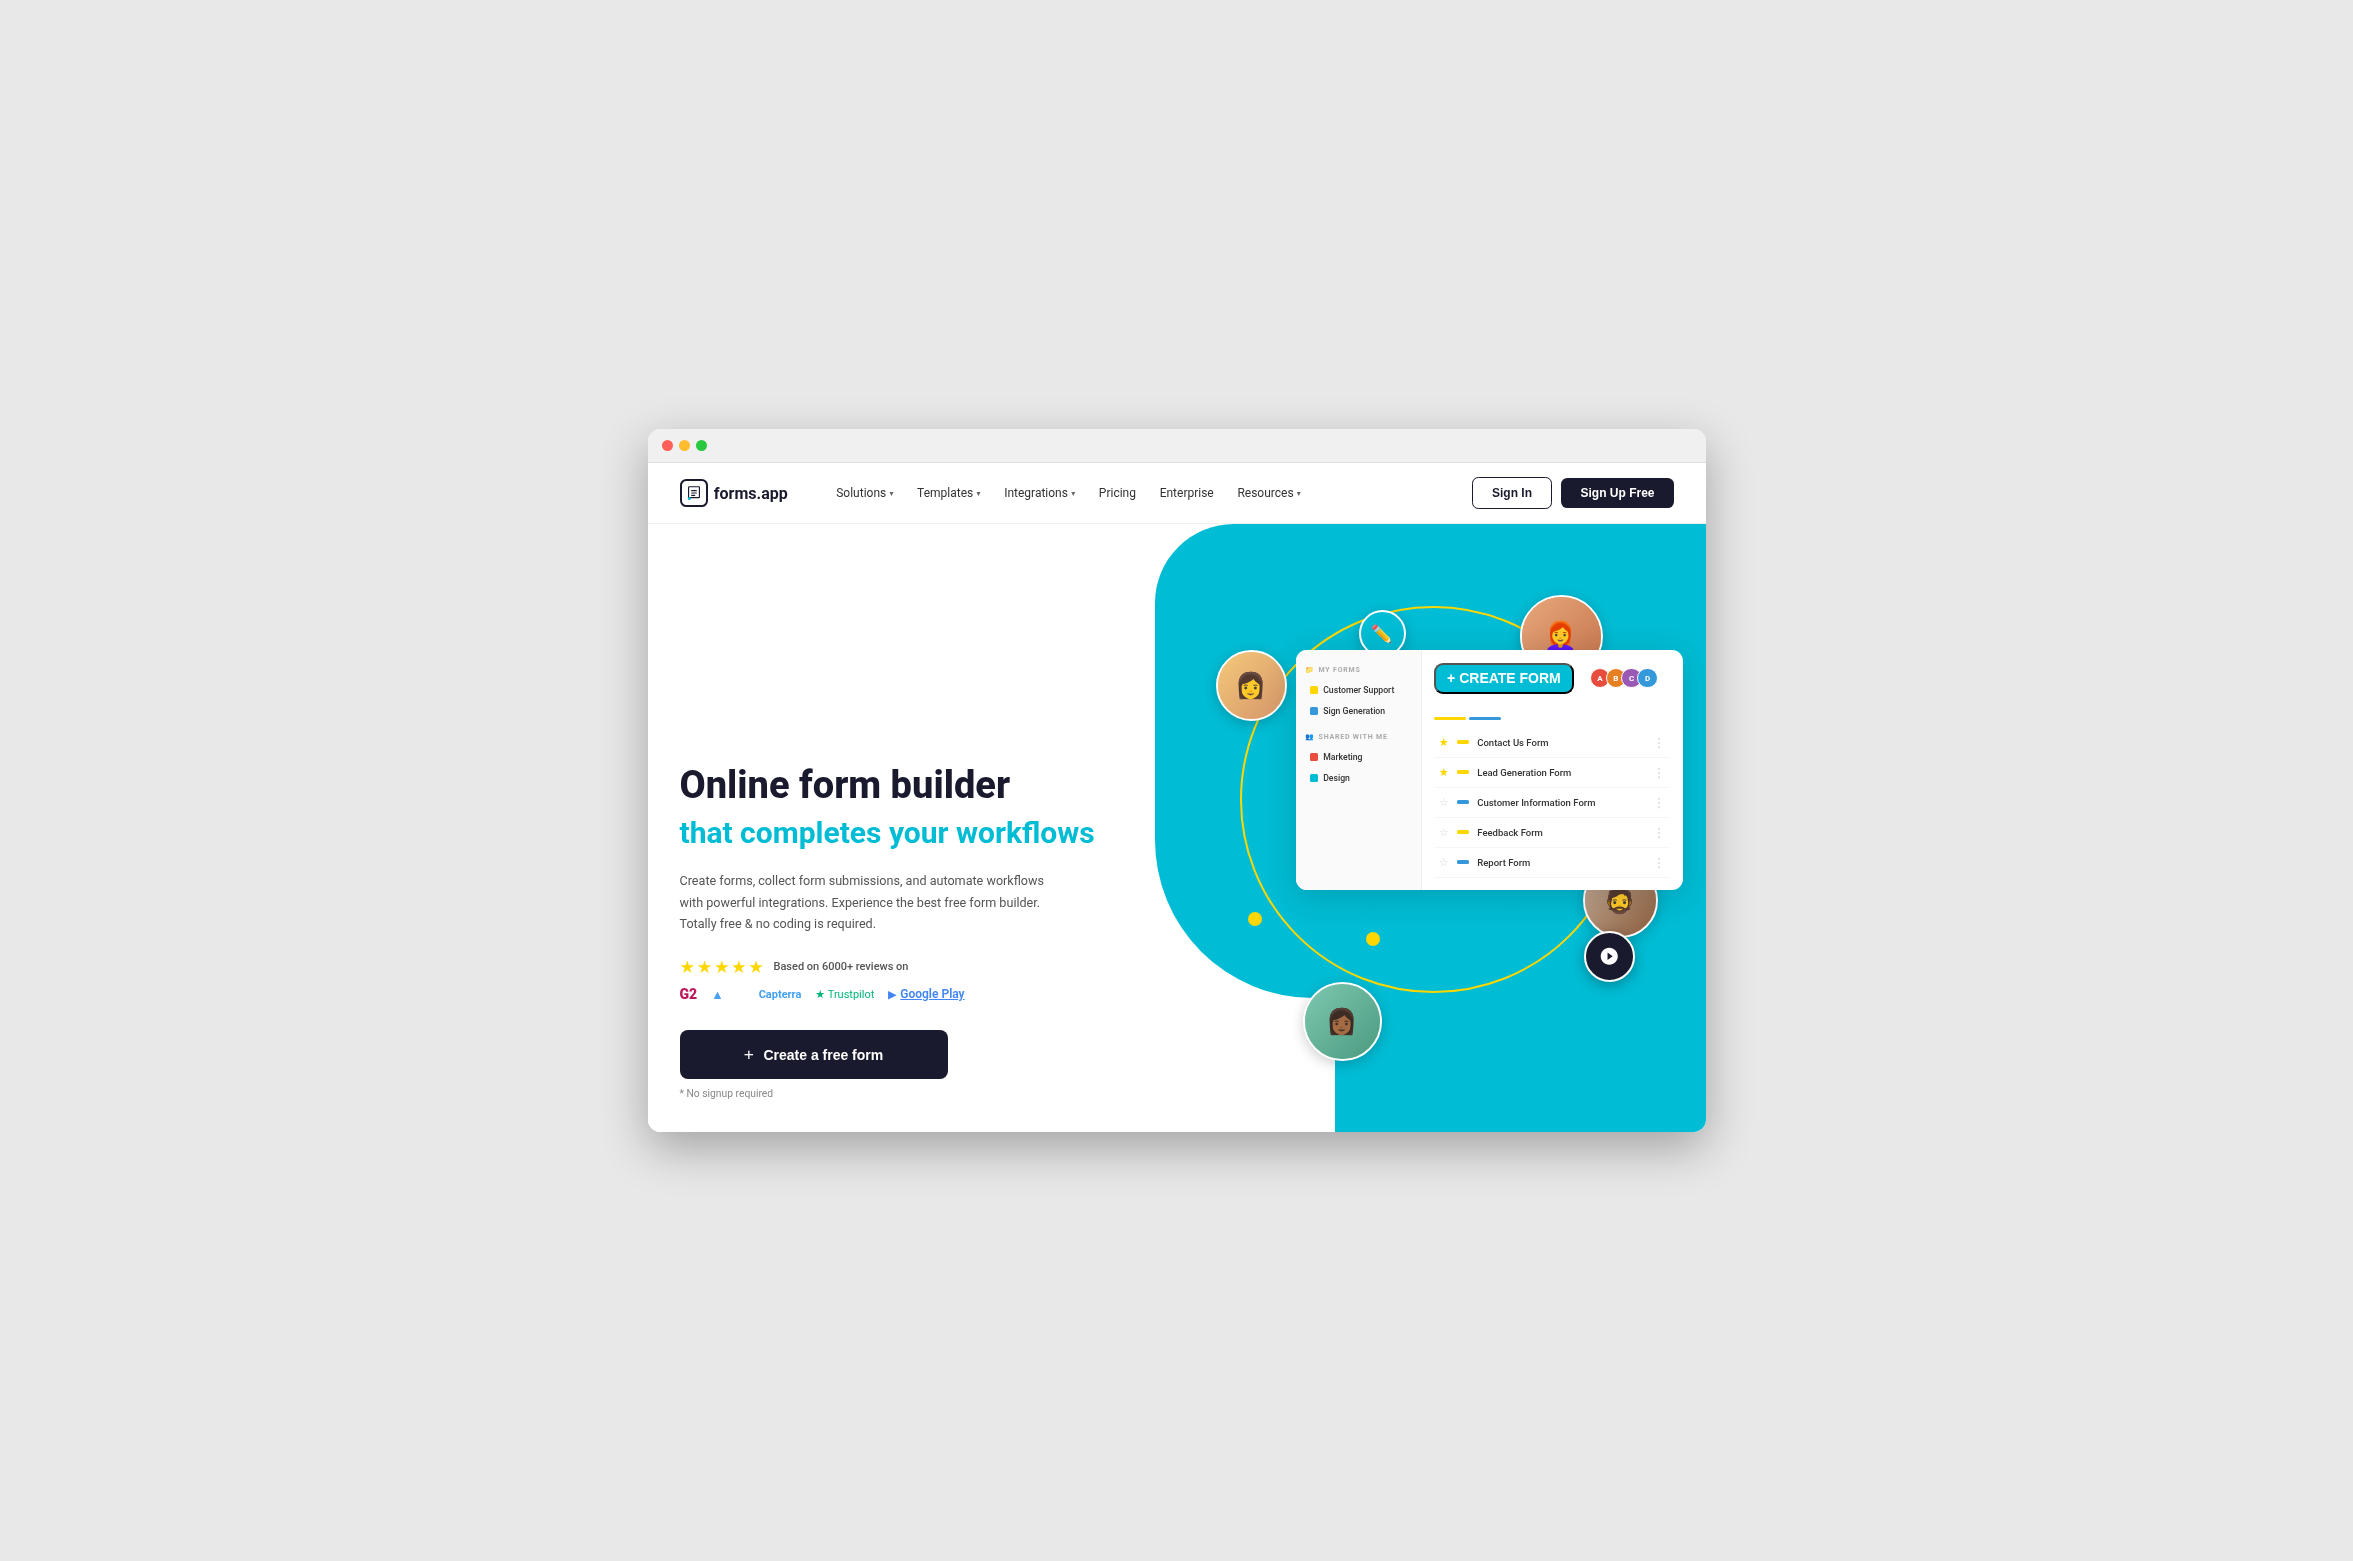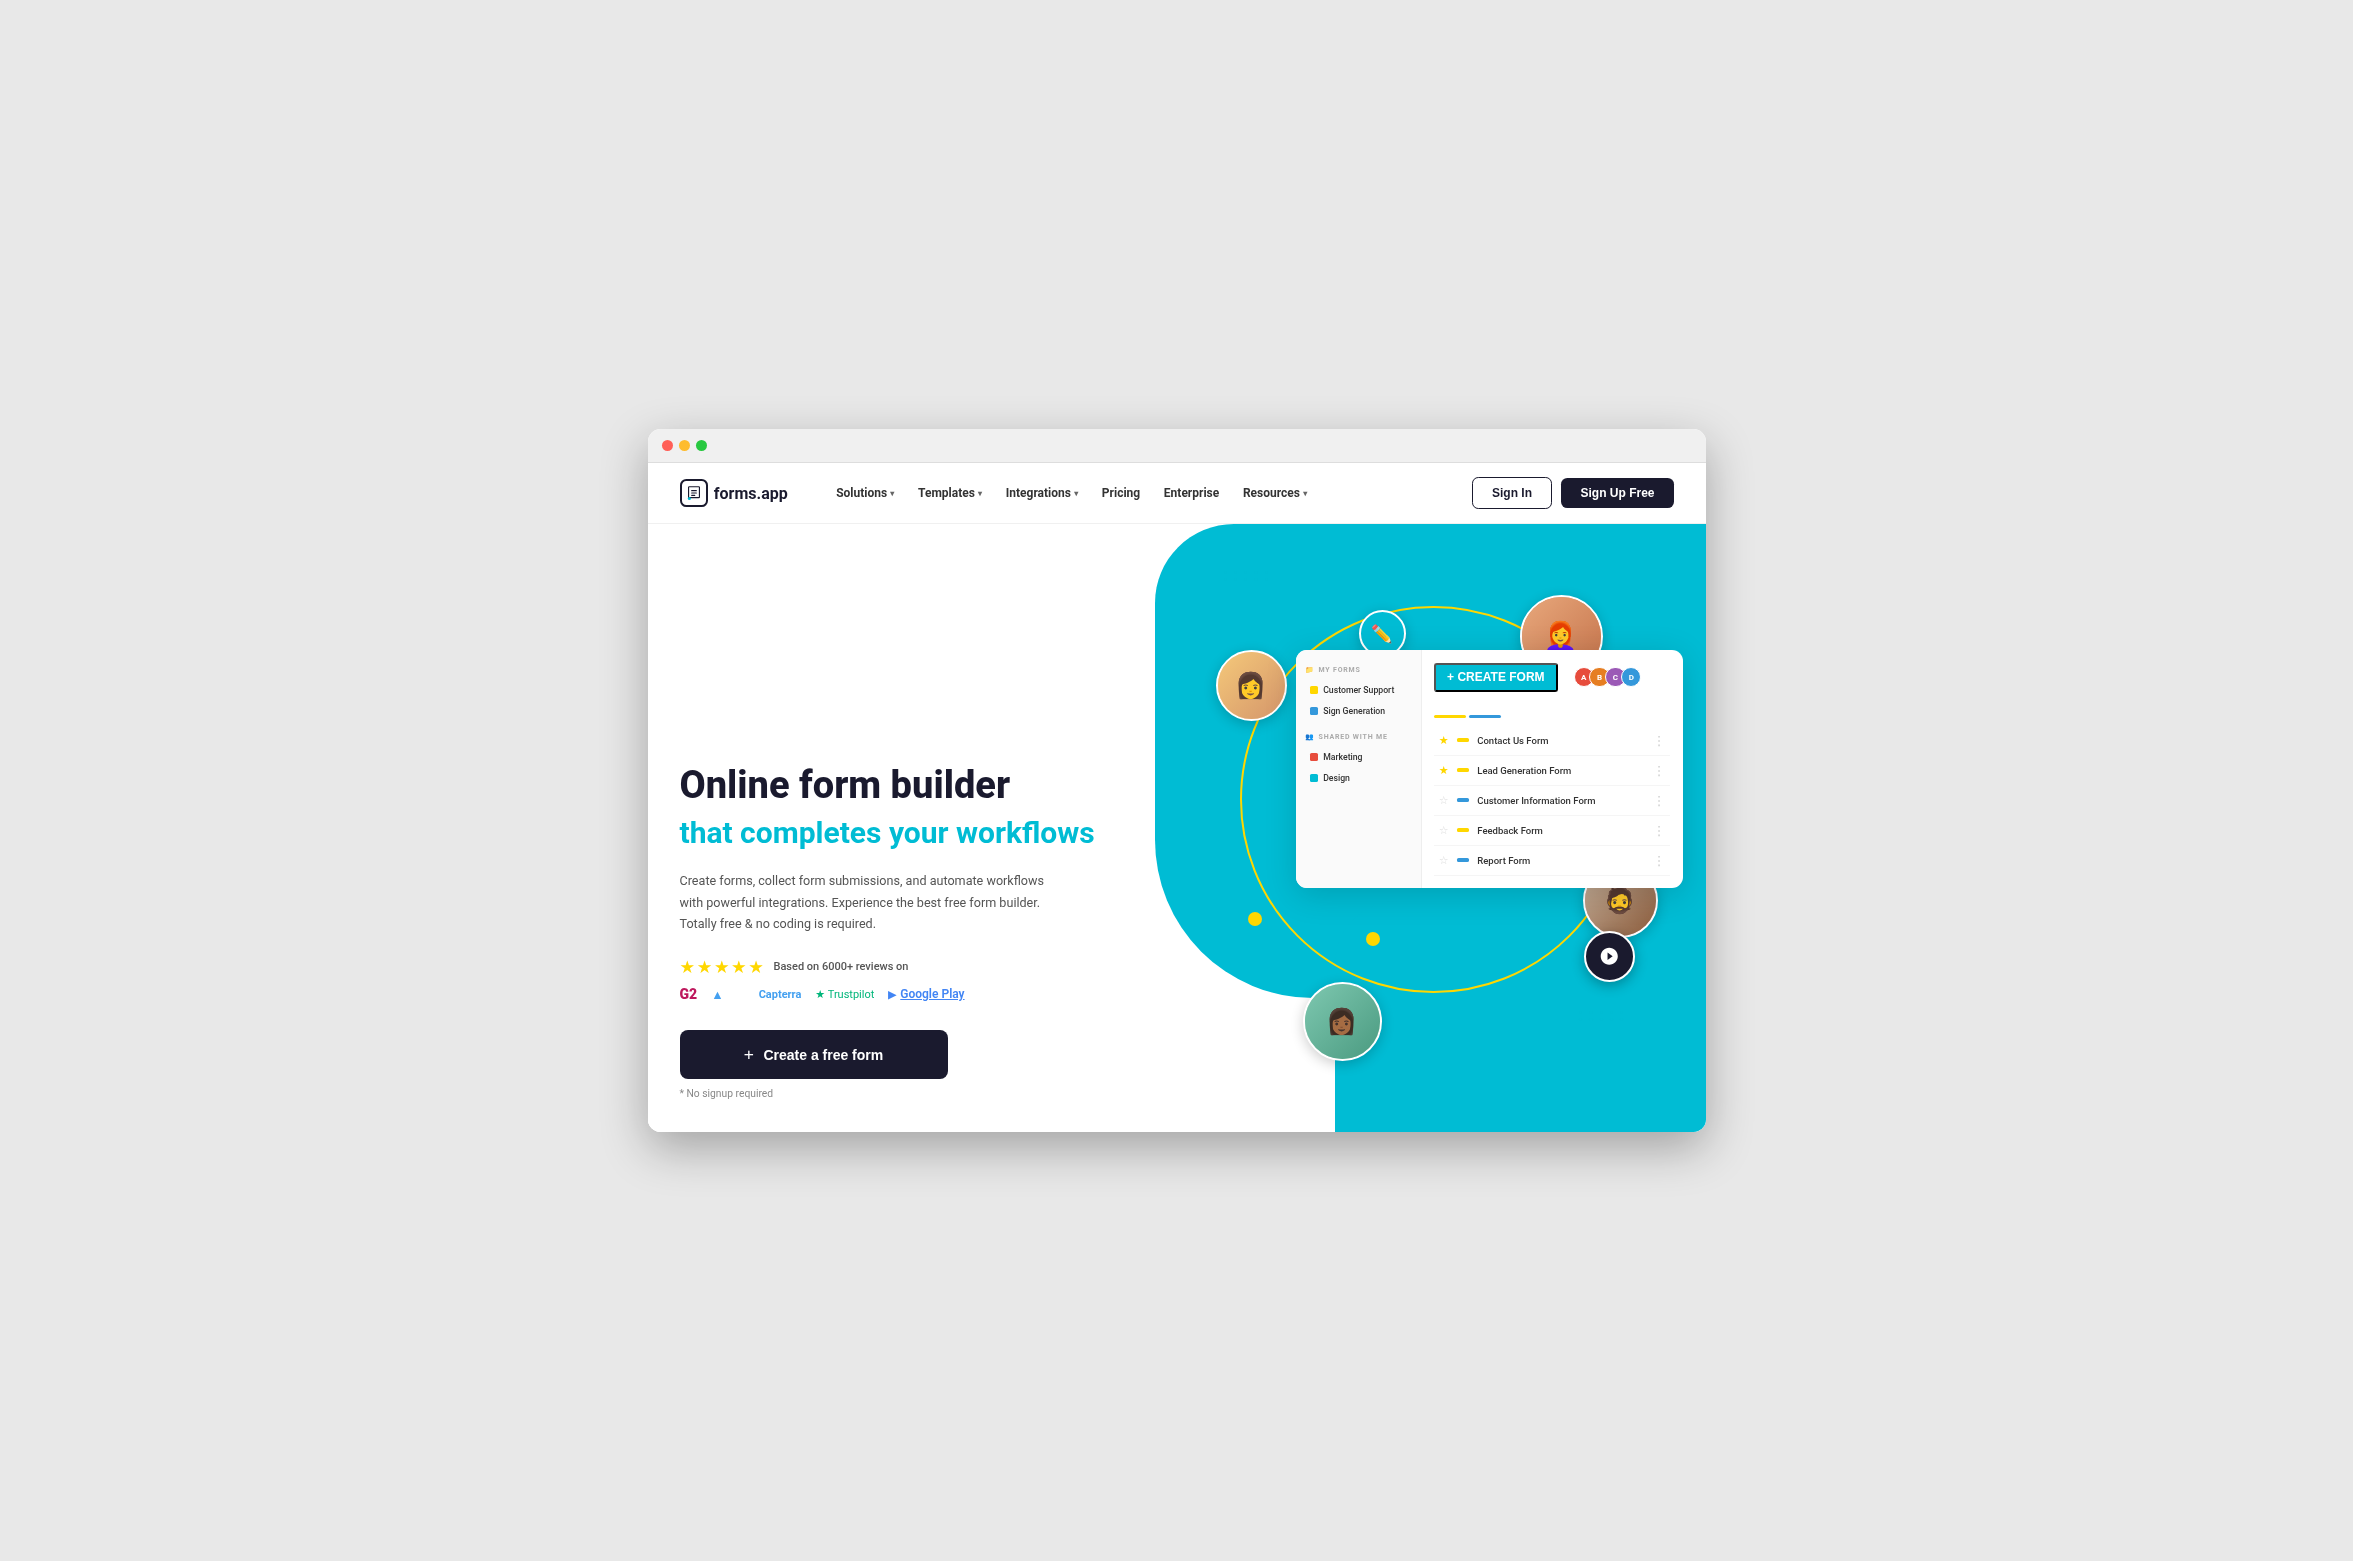--- a/index.html
+++ b/index.html
@@ -62,21 +62,21 @@
     }
     .nav-links {
       display: flex;
       align-items: center;
       gap: 4.7px;
       flex: 1;
     }
     .nav-link {
       color: #333;
       font-size: 12px;
-      font-weight: 700;
+      font-weight: 400;
       padding: 4.7px 9.5px;
       cursor: pointer;
       display: flex;
       align-items: center;
       gap: 3.2px;
       text-decoration: none;
       border-radius: 4.7px;
     }
     .nav-chevron { font-size: 8px; color: #666; }
     .nav-actions { display: flex; gap: 9.5px; align-items: center; }
@@ -247,22 +247,22 @@
       flex: 1;
       padding: 12.6px;
     }
     .create-form-btn {
       display: flex;
       align-items: center;
       gap: 4.7px;
       background: #00bcd4;
       color: #fff;
       padding: 5.5px 11px;
-      border-radius: 3px;
-      font-size: 12px;
+      border-radius: 9px;
+      font-size: 14px;
       font-weight: 700;
       margin-bottom: 11px;
       cursor: pointer;
       width: fit-content;
       float: left;
     }
     .avatar-stack {
       display: flex;
       align-items: center;
       margin-bottom: 11px;

